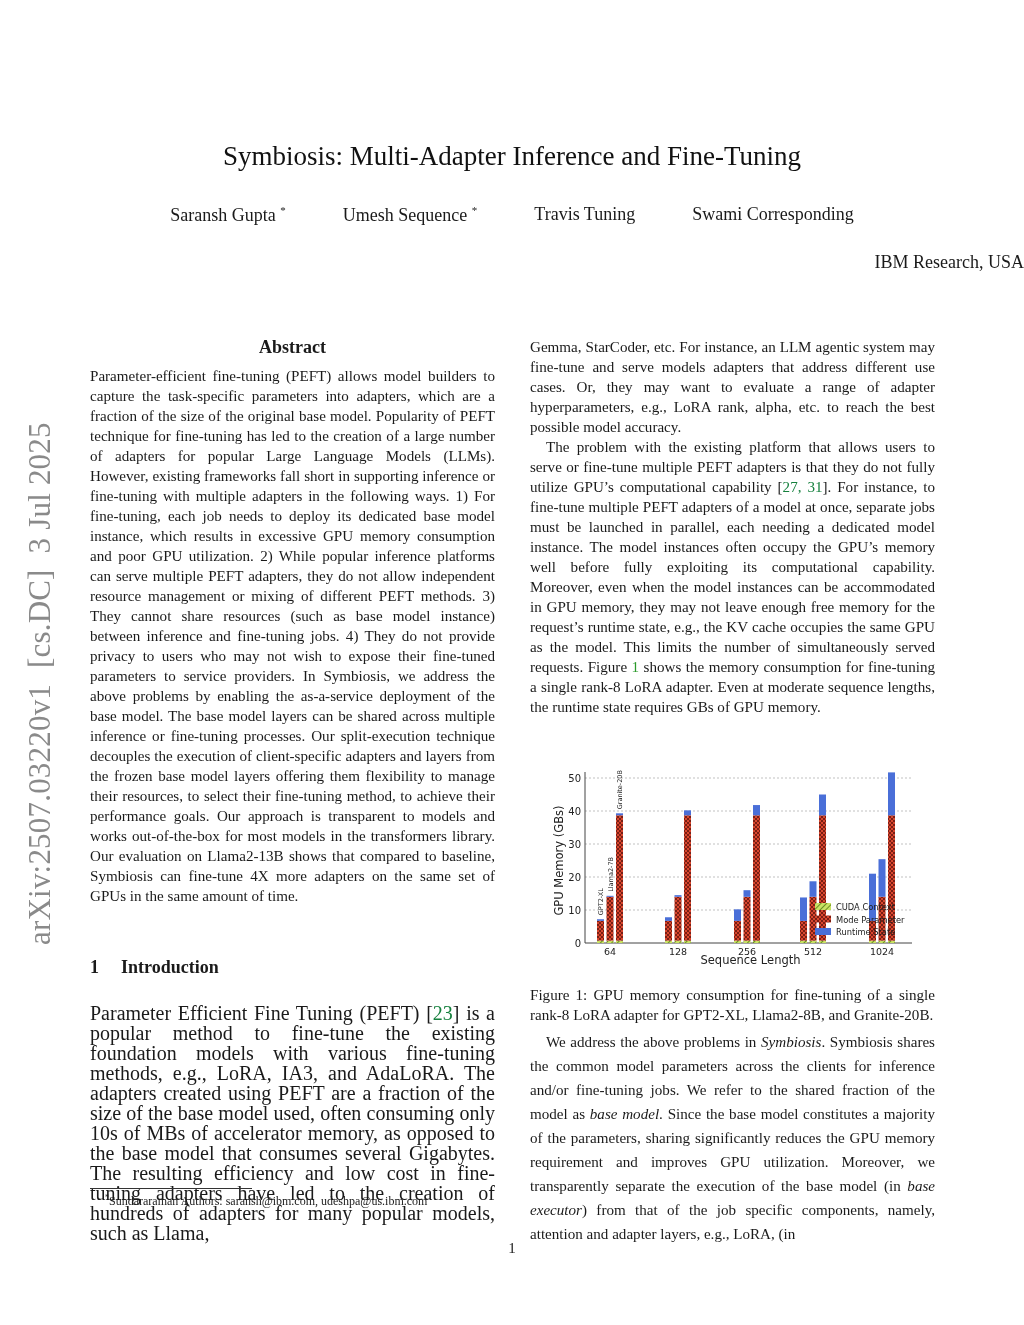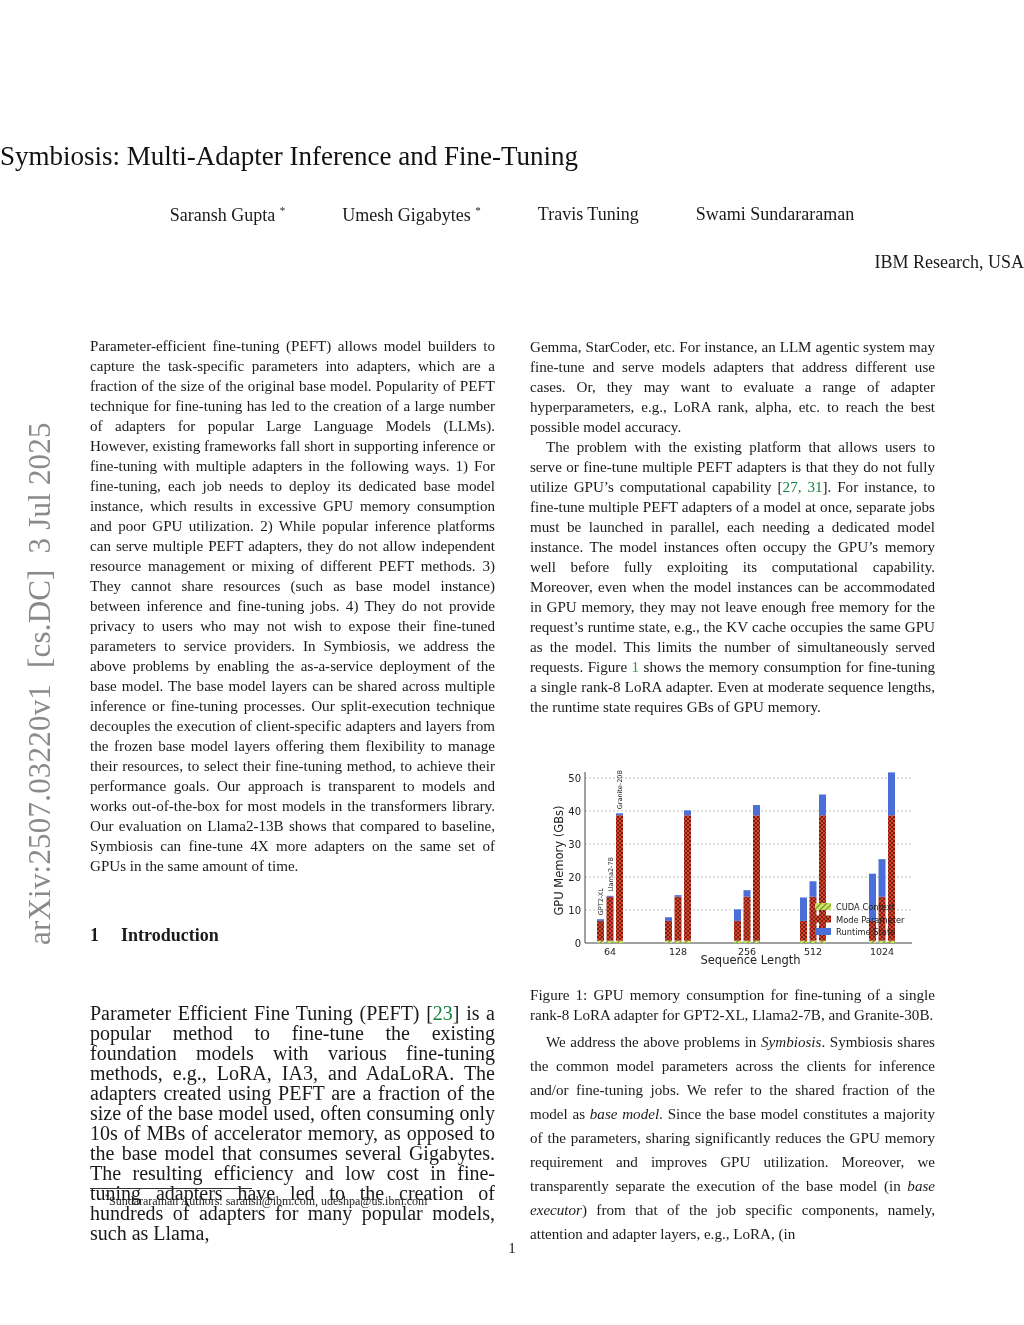--- a/index.html
+++ b/index.html
@@ -6,39 +6,39 @@
   body {
     width: 1024px; height: 1325px; position: relative; overflow: hidden;
     font-family: "Liberation Serif", "DejaVu Serif", serif; color: #1a1a1a;
   }
   .arxiv-stamp {
     position: absolute; left: 22px; top: 945px;
     transform: rotate(-90deg); transform-origin: left top;
     font-size: 31px; color: #8a8a8a; white-space: pre; letter-spacing: 0.2px;
   }
   .title {
-    position: absolute; left: 0; width: 1024px; top: 141px; text-align: left;
+    position: absolute; left: 0; width: 1024px; top: 141px; text-align: center;
     font-size: 27px; color: #111;
   }
   .authors {
     position: absolute; top: 204px; left: 0; width: 1024px;
     display: flex; justify-content: center; gap: 57px; font-size: 18px;
   }
   .authors span sup { font-size: 11px; }
   .affil { position: absolute; top: 252px; left: 0; width: 1024px; text-align: right; font-size: 18px; }
 
   .col { position: absolute; width: 405px; font-size: 15.1px; line-height: 20px; text-align: justify; hyphens: manual; }
   .col-left { left: 90px; top: 336px; }
   .col-right { left: 530px; top: 337px; }
   .abs-heading { text-align: center; font-weight: bold; font-size: 18px; margin-bottom: 8px; line-height: 22px; }
   .para { margin: 0; }
   .indent { text-indent: 16px; }
   .cite { color: #15803d; }
   .figref { color: #2b9a2b; }
-  .section-heading { position: absolute; left: 90px; top: 925px; font-weight: bold; font-size: 18px; }
+  .section-heading { position: absolute; left: 90px; top: 957px; font-weight: bold; font-size: 18px; }
   .section-heading .num { margin-right: 22px; }
   .intro { position: absolute; left: 90px; top: 997px; width: 405px; font-size: 20px; line-height: 20px; text-align: justify; margin-top: 6px; }
   .footnote-rule { position: absolute; left: 90px; top: 1188px; width: 162px; border-top: 1px solid #333; }
   .footnote { position: absolute; left: 105px; top: 1193px; font-size: 12px; }
   .footnote sup { font-size: 8px; }
 
   .figure { position: absolute; left: 545px; top: 760px; width: 380px; height: 210px; }
   .caption { position: absolute; left: 530px; top: 985px; width: 405px; font-size: 15.1px; line-height: 20px; text-align: justify; }
   .after { position: absolute; left: 530px; top: 1030px; width: 405px; font-size: 15.1px; line-height: 24px; text-align: justify; }
   .after i { font-style: italic; }
@@ -47,27 +47,28 @@
 </style>
 </head>
 <body>
 
 <div class="arxiv-stamp">arXiv:2507.03220v1  [cs.DC]  3 Jul 2025</div>
 
 <div class="title">Symbiosis: Multi-Adapter Inference and Fine-Tuning</div>
 
 <div class="authors">
   <span><span>Saransh Gupta</span> <sup>*</sup></span>
-  <span><span>Umesh Gigabytes</span> <sup>*</sup></span>
+  <span><span>Umesh Sequence</span> <sup>*</sup></span>
   <span><span>Travis Tuning</span></span>
-  <span><span>Swami Sundararaman</span></span>
+  <span><span>Swami Corresponding</span></span>
 </div>
 <div class="affil">IBM Research, USA</div>
 
 <div class="col col-left">
+  <div class="abs-heading">Abstract</div>
   <p class="para">Parameter-efficient fine-tuning (PEFT) allows model builders to capture the task-specific parameters into adapters, which are a fraction of the size of the original base model. Popularity of PEFT technique for fine-tuning has led to the creation of a large number of adapters for popular Large Language Models (LLMs). However, existing frameworks fall short in supporting inference or fine-tuning with multiple adapters in the following ways. 1) For fine-tuning, each job needs to deploy its dedicated base model instance, which results in excessive GPU memory consumption and poor GPU utilization. 2) While popular inference platforms can serve multiple PEFT adapters, they do not allow independent resource management or mixing of different PEFT methods. 3) They cannot share resources (such as base model instance) between inference and fine-tuning jobs. 4) They do not provide privacy to users who may not wish to expose their fine-tuned parameters to service providers. In Symbiosis, we address the above problems by enabling the as-a-service deployment of the base model. The base model layers can be shared across multiple inference or fine-tuning processes. Our split-execution technique decouples the execution of client-specific adapters and layers from the frozen base model layers offering them flexibility to manage their resources, to select their fine-tuning method, to achieve their performance goals. Our approach is transparent to models and works out-of-the-box for most models in the transformers library. Our evaluation on Llama2-13B shows that compared to baseline, Symbiosis can fine-tune 4X more adapters on the same set of GPUs in the same amount of time.</p>
 </div>
 
 <div class="section-heading">
   <span class="num">1</span><span>Introduction</span>
 </div>
 <div class="intro">
   <span>Parameter Efficient Fine Tuning (PEFT) [</span><span class="cite">23</span><span>] is a popular method to fine-tune the existing foundation models with various fine-tuning methods, e.g., LoRA, IA3, and AdaLoRA. The adapters created using PEFT are a fraction of the size of the base model used, often consuming only 10s of MBs of accelerator memory, as opposed to the base model that consumes several Gigabytes. The resulting efficiency and low cost in fine-tuning adapters have led to the creation of hundreds of adapters for many popular models, such as Llama,</span>
 </div>
 
@@ -164,19 +165,19 @@
         <rect x="270" y="143" width="16" height="7" fill="url(#pat-cuda)"></rect>
         <text x="291" y="150" font-size="8.3" fill="#222">CUDA Context</text>
         <rect x="270" y="155.5" width="16" height="7" fill="url(#pat-model)"></rect>
         <text x="291" y="162.5" font-size="8.3" fill="#222">Mode Parameter</text>
         <rect x="270" y="168" width="16" height="7" fill="#4a6fd8"></rect>
         <text x="291" y="175" font-size="8.3" fill="#222">Runtime State</text>
       </g>
   </svg>
 </div>
 
-<div class="caption">Figure 1: GPU memory consumption for fine-tuning of a single rank-8 LoRA adapter for GPT2-XL, Llama2-7B, and Granite-30B.</div>
+<div class="caption">Figure 1: GPU memory consumption for fine-tuning of a single rank-8 LoRA adapter for GPT2-XL, Llama2-8B, and Granite-20B.</div>
 
 <div class="after">
   <span style="display:inline-block;width:16px"></span><span>We address the above problems in </span><i>Symbiosis</i><span>. Symbiosis shares the common model parameters across the clients for inference and/or fine-tuning jobs. We refer to the shared fraction of the model as </span><i>base model</i><span>. Since the base model constitutes a majority of the parameters, sharing significantly reduces the GPU memory requirement and improves GPU utilization. Moreover, we transparently separate the execution of the base model (in </span><i>base executor</i><span>) from that of the job specific components, namely, attention and adapter layers, e.g., LoRA, (in</span>
 </div>
 
 <div class="pagenum">1</div>
 
 </body></html>

